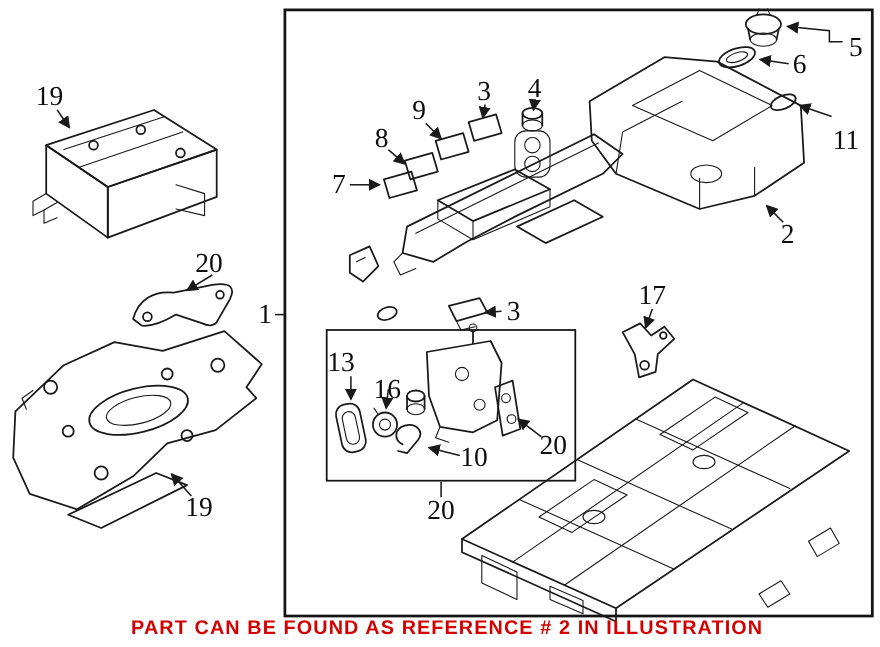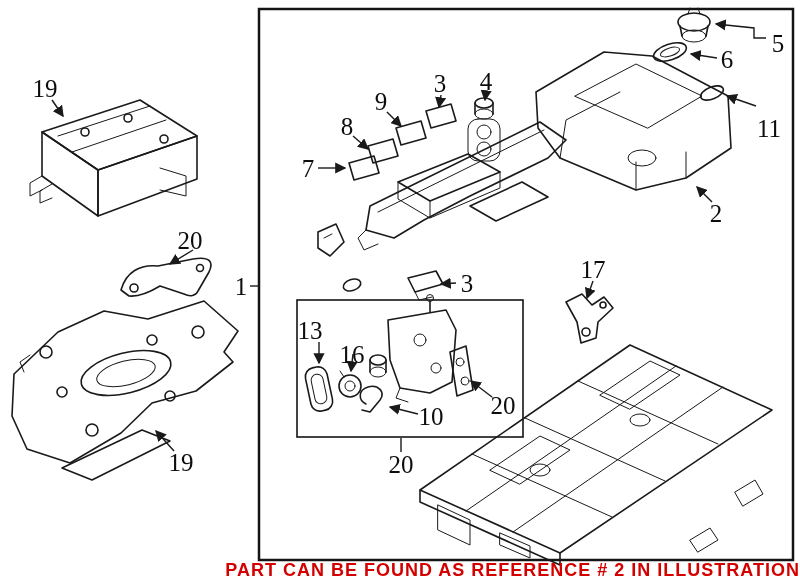--- a/index.html
+++ b/index.html
@@ -22,21 +22,21 @@
 
   
   .callout {
     position:absolute; transform:translate(-50%,-50%);
     font-size:25px; line-height:1; color:#0d0d0d; white-space:nowrap;
   }
 
   
   .footer {
     position:absolute; left:0; right:0; top:560px; height:26px;
-    text-align:right; font-family:"Liberation Sans", sans-serif;
+    text-align:center; font-family:"Liberation Sans", sans-serif;
     font-weight:bold; font-size:18px; letter-spacing:1px; color:#d40000;padding-left:13px;
   }
 </style>
 </head>
 <body>
 
 <div class="stage">
 
   <svg class="art" width="800" height="588" viewBox="0 0 800 588" xmlns="http://www.w3.org/2000/svg">
     <defs>

